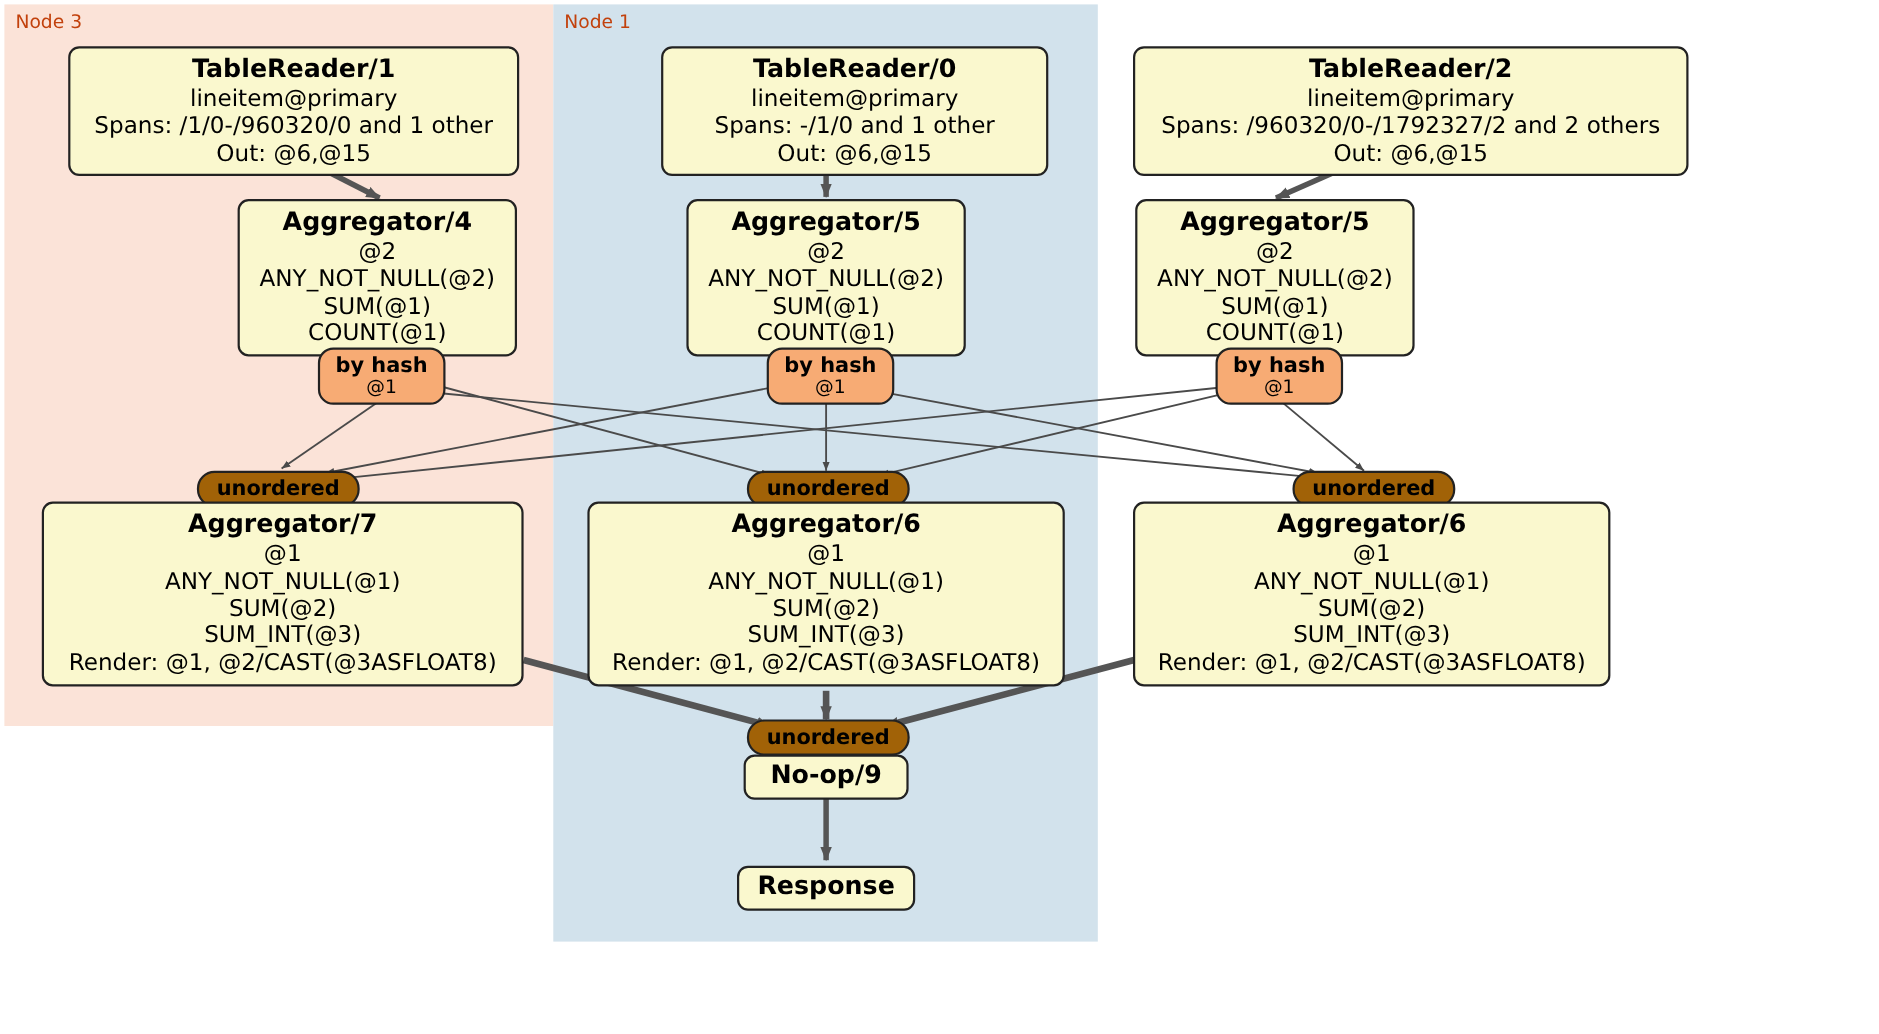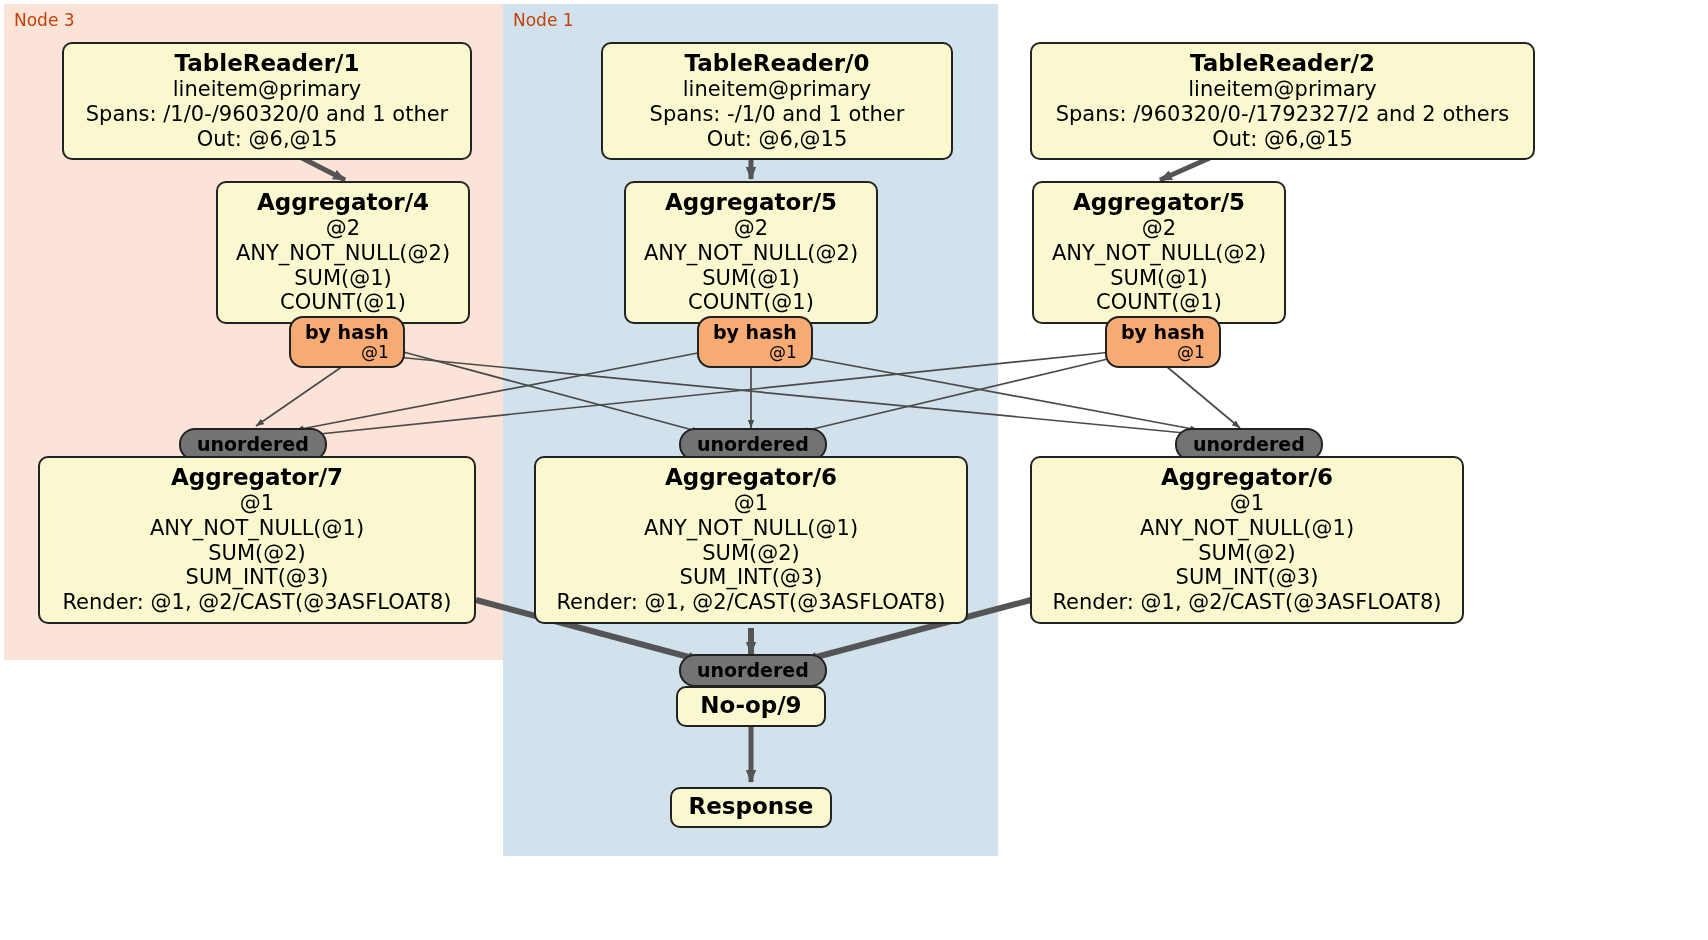--- a/index.html
+++ b/index.html
@@ -56,39 +56,39 @@
   .proc .line {
     font-size: 21px;
     white-space: nowrap;
   }
 
   
   .badge {
     position: absolute;
     box-sizing: border-box;
     border: 2px solid #222222;
-    text-align: right;
+    text-align: center;
     color: #000000;
     line-height: 1.1;
     white-space: nowrap;
   }
   .badge.hash {
     background: #f7ab74;
     border-radius: 14px;
     padding: 4px 14px 4px 14px;
   }
   .badge.hash .bt {
     font-weight: bold;
     font-size: 19px;
   }
   .badge.hash .bs {
     font-size: 17px;
   }
   .badge.unordered {
-    background: #737373;
+    background: #a16207;
     border-radius: 16px;
     padding: 4px 16px;
     font-weight: bold;
     font-size: 19px;
   }
 
   svg.links {
     position: absolute;
     left: 0;
     top: 0;

